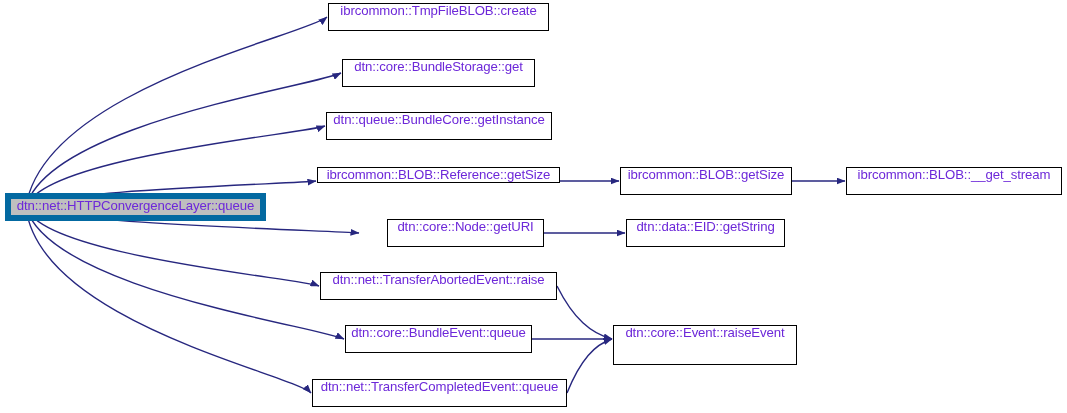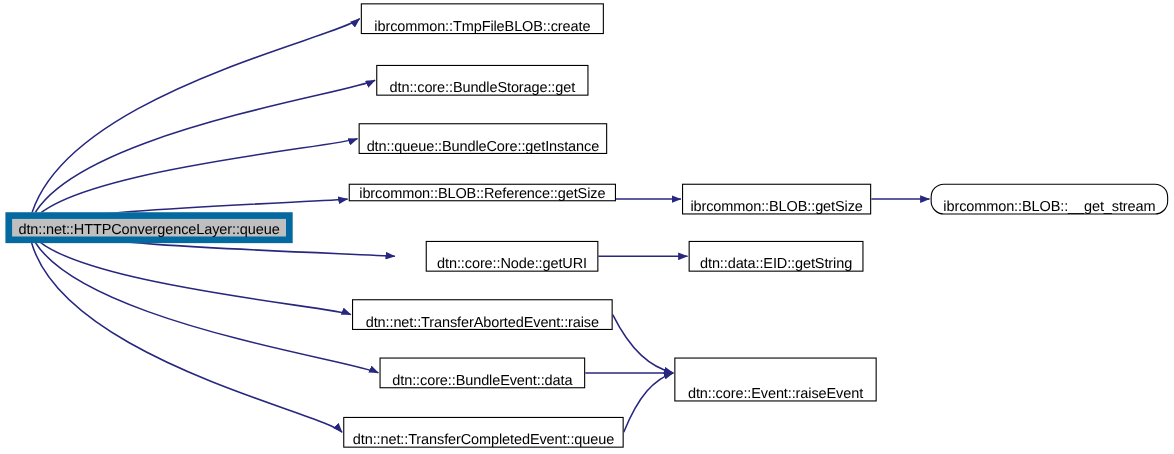--- a/index.html
+++ b/index.html
@@ -23,25 +23,25 @@
     top: 0;
     width: 1067px;
     height: 413px;
     pointer-events: none;
   }
   .node {
     position: absolute;
     box-sizing: border-box;
     border: 1px solid #000000;
     background: #ffffff;
-    color: #000000;
+    color: #6d28d9;
     font-size: 13.2px;
     line-height: 1;
     display: flex;
-    align-items: flex-end;
+    align-items: flex-start;
     justify-content: center;
     white-space: nowrap;
     letter-spacing: -0.1px;
   }
   .node.root {
     background: #bfbfbf;
     border: 6px solid #0369a1;
   }
   .node-label {
     display: block;
@@ -91,31 +91,31 @@
       <div class="node" style="left: 317px; top: 167px; width: 243px; height: 16px;">
         <span class="node-label">ibrcommon::BLOB::Reference::getSize</span>
       </div>
       <div class="node" style="left: 360px; top: 219px; width: 157px; height: 28px; margin-left: 27px;">
         <span class="node-label">dtn::core::Node::getURI</span>
       </div>
       <div class="node" style="left: 320px; top: 272px; width: 237px; height: 28px;">
         <span class="node-label">dtn::net::TransferAbortedEvent::raise</span>
       </div>
       <div class="node" style="left: 345px; top: 325px; width: 187px; height: 28px;">
-        <span class="node-label">dtn::core::BundleEvent::data</span>
+        <span class="node-label">dtn::core::BundleEvent::queue</span>
       </div>
       <div class="node" style="left: 312px; top: 379px; width: 255px; height: 28px;">
         <span class="node-label">dtn::net::TransferCompletedEvent::queue</span>
       </div>
       <div class="node" style="left: 620px; top: 167px; width: 172px; height: 28px;">
         <span class="node-label">ibrcommon::BLOB::getSize</span>
       </div>
       <div class="node" style="left: 626px; top: 219px; width: 159px; height: 28px;">
         <span class="node-label">dtn::data::EID::getString</span>
       </div>
       <div class="node" style="left: 613px; top: 325px; width: 184px; height: 40px;">
         <span class="node-label">dtn::core::Event::raiseEvent</span>
       </div>
-      <div class="node" style="left: 846px; top: 167px; width: 216px; height: 28px; border-radius: 12px;">
+      <div class="node" style="left: 846px; top: 167px; width: 216px; height: 28px;">
         <span class="node-label">ibrcommon::BLOB::__get_stream</span>
       </div>
     </div>
 </div>
 
 </body></html>

